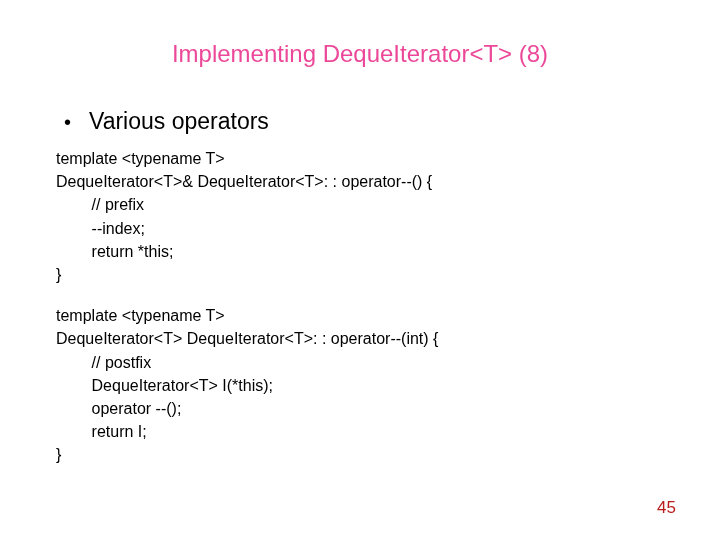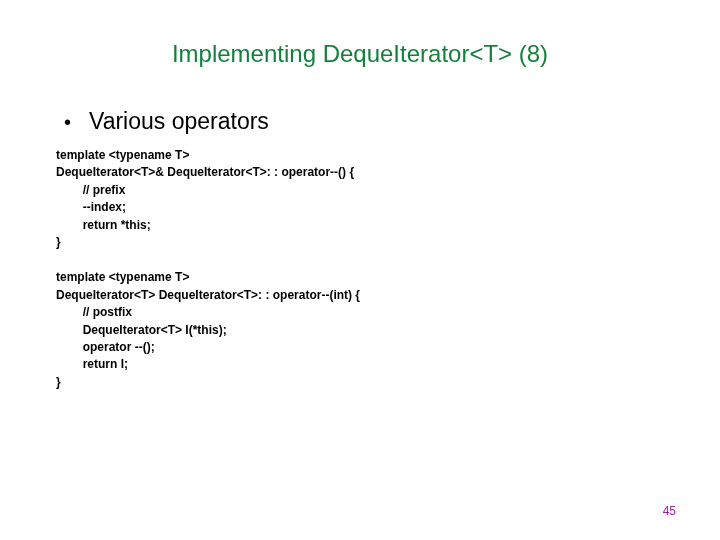--- a/index.html
+++ b/index.html
@@ -18,55 +18,55 @@
     .slide {
       width: 100%;
       height: 100%;
       padding: 30px 50px 20px 50px;
       position: relative;
     }
     .title {
       text-align: center;
       font-size: 24px;
       font-weight: normal;
-      color: #15803d;
+      color: #ec4899;
       margin-bottom: 40px;
       margin-top: 10px;
     }
     .bullet-row {
       display: flex;
       align-items: baseline;
       margin-left: 14px;
       margin-bottom: 12px;
     }
     .bullet-dot {
       font-size: 20px;
       margin-right: 18px;
       line-height: 1;
     }
     .bullet-text {
       font-size: 23px;
       color: #000;
     }
     .code-block {
       font-family: Arial, Helvetica, sans-serif;
-      font-size: 12px;
-      font-weight: bold;
+      font-size: 16px;
+      font-weight: normal;
       color: #000;
       line-height: 1.45;
       white-space: pre;
       margin-left: 6px;
       margin-bottom: 18px;
     }
     .page-number {
       position: absolute;
       bottom: 22px;
       right: 44px;
-      font-size: 12px;
-      color: #a21caf;
+      font-size: 17px;
+      color: #b91c1c;
     }
   </style>
 </head>
 <body>
 
 <div class="slide">
   <h1 class="title">Implementing DequeIterator&lt;T&gt; (8)</h1>
 
   <div class="bullet-row">
     <span class="bullet-dot">•</span>

